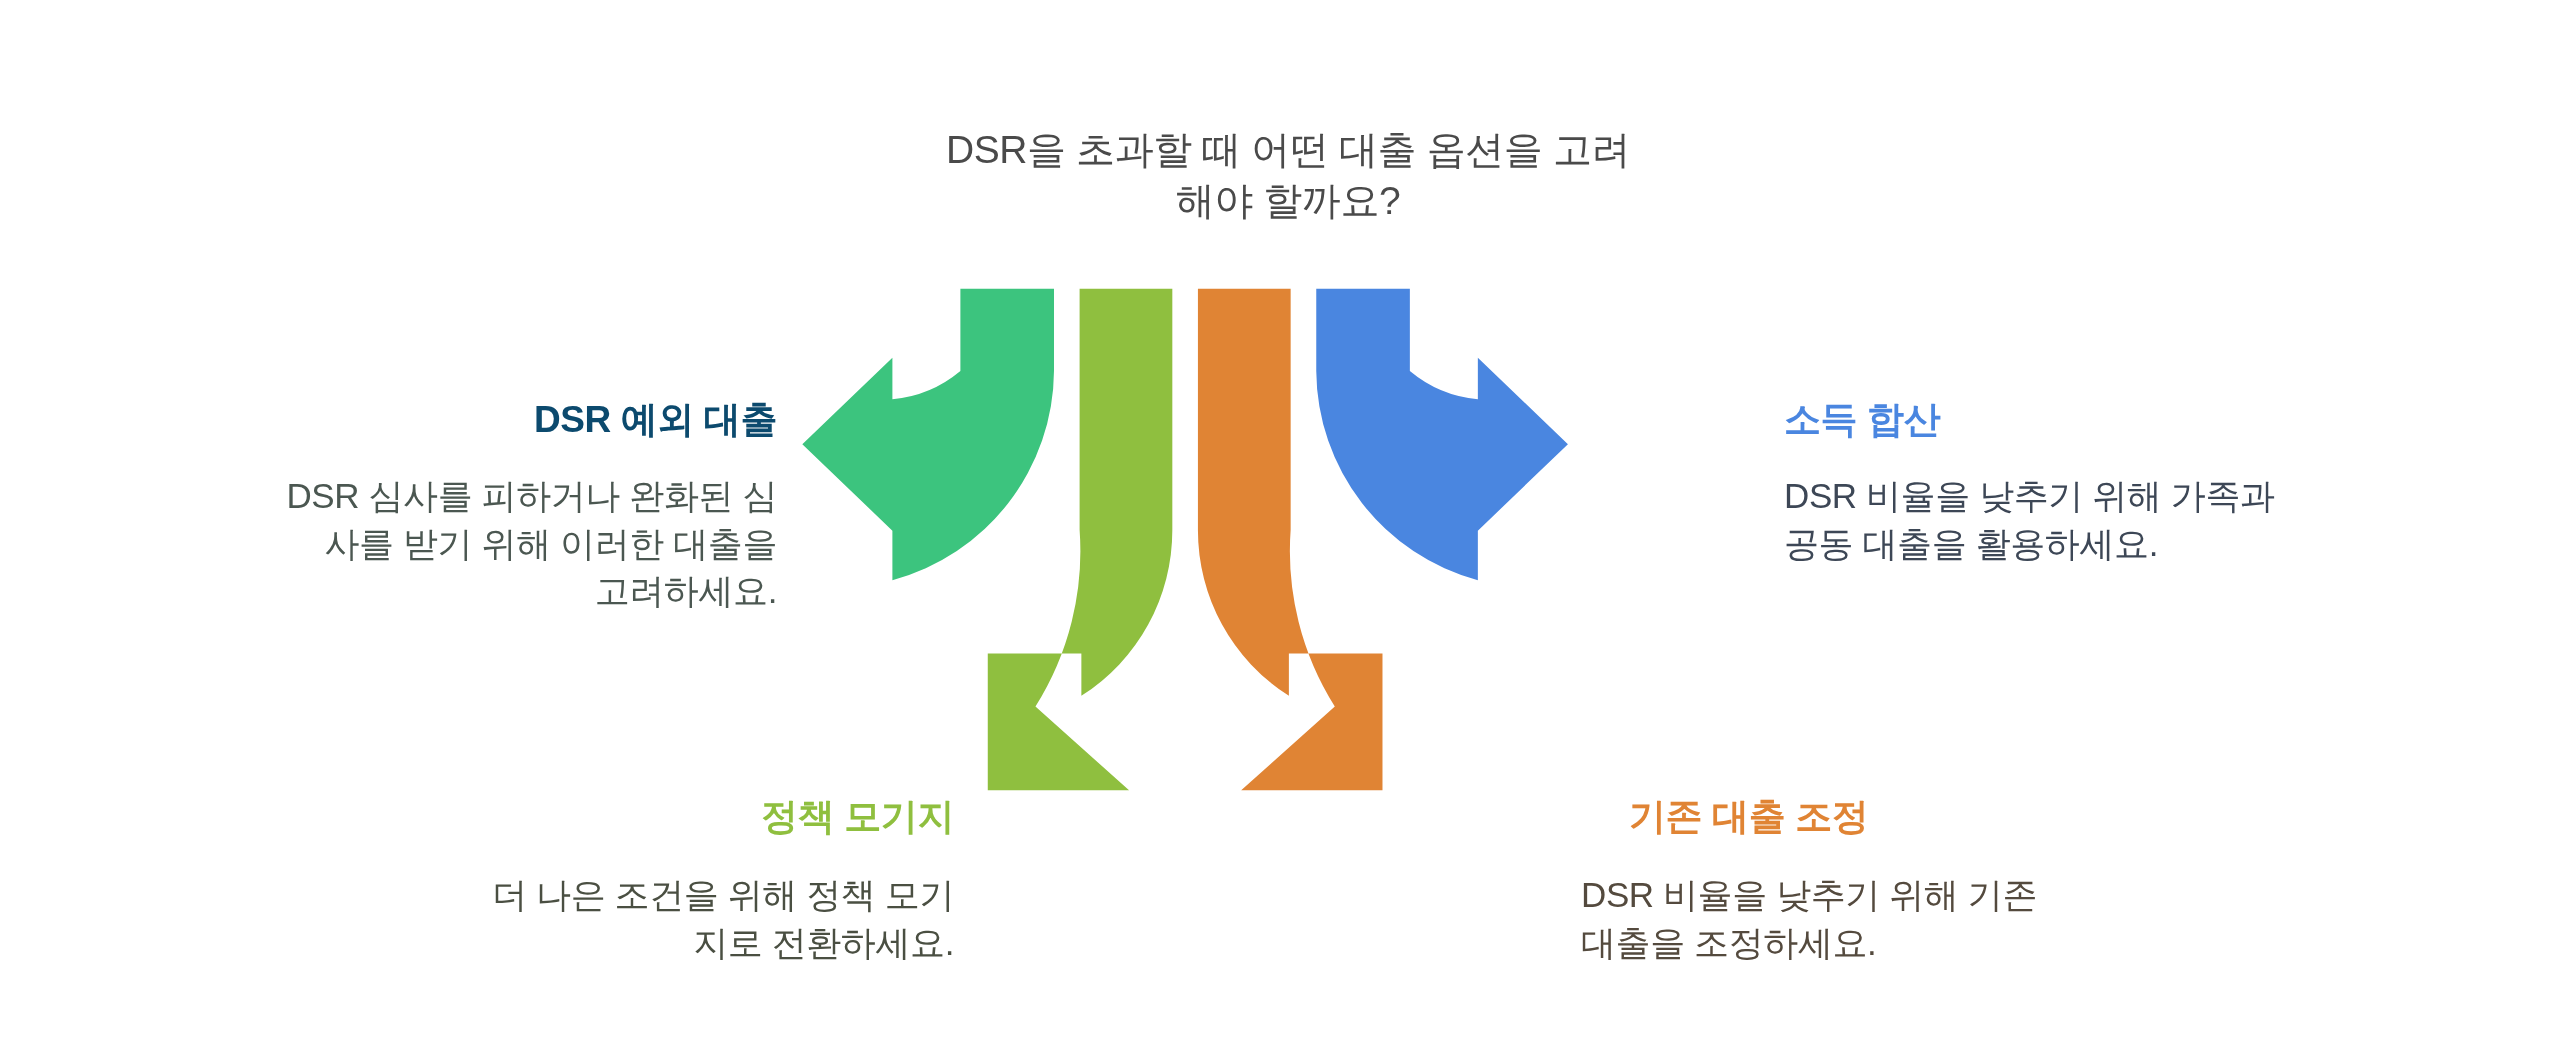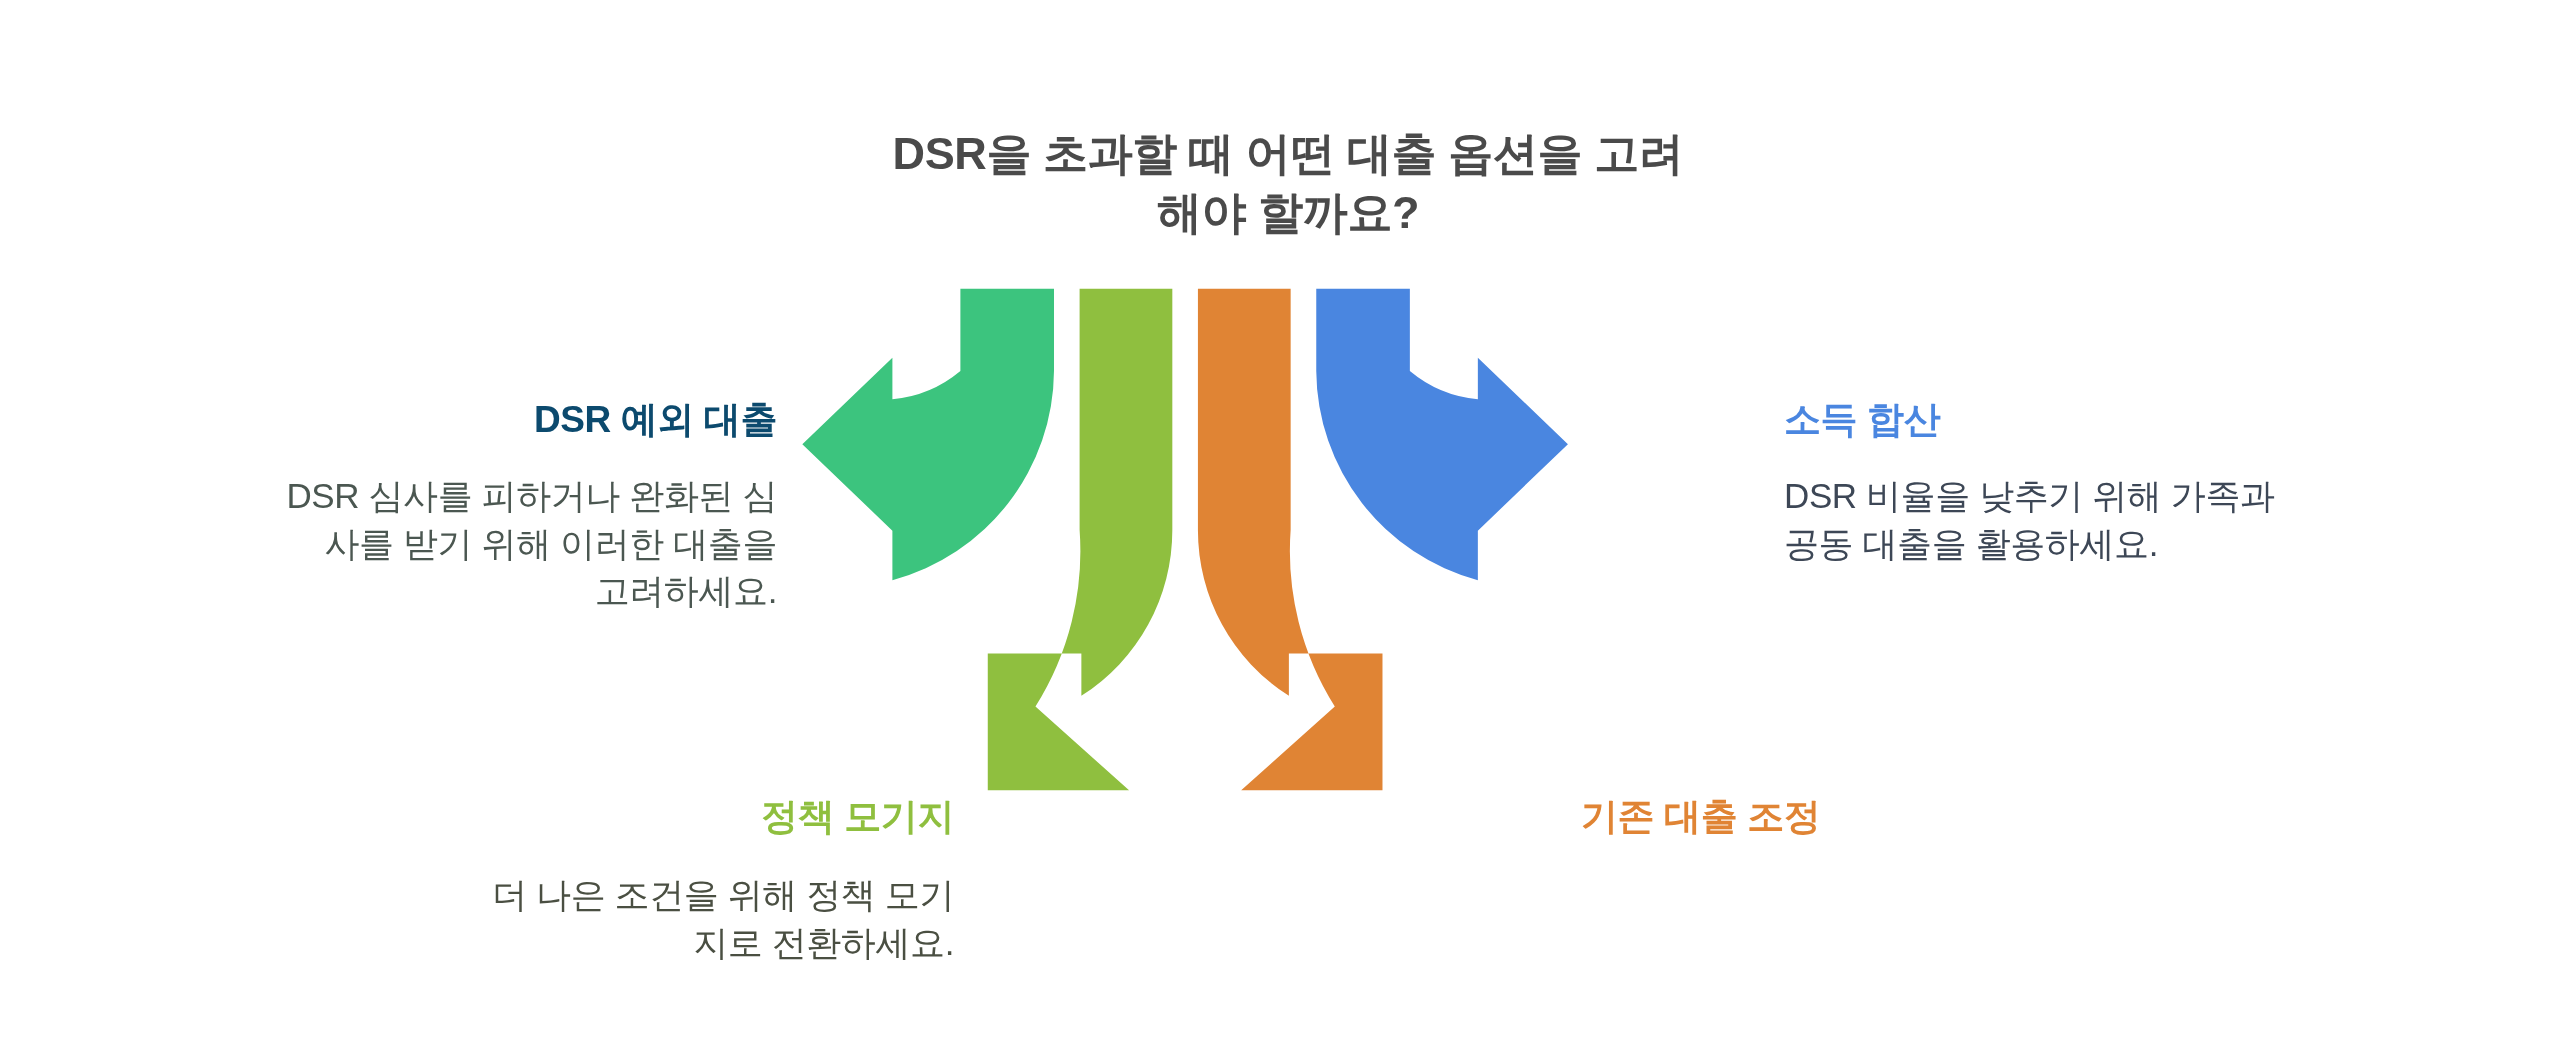--- a/index.html
+++ b/index.html
@@ -22,22 +22,22 @@
   }
 
   
   .title {
     position: absolute;
     left: 50%;
     top: 124px;
     transform: translateX(-50%);
     width: 1060px;
     text-align: center;
-    font-size: 45px;
-    font-weight: bold;
+    font-size: 39px;
+    font-weight: normal;
     line-height: 1.32;
     color: #4a4a4a;
     letter-spacing: -0.4px;
     white-space: pre-line;
   }
 
   
   .arrow-stage {
     position: absolute;
     left: 0;
@@ -97,21 +97,21 @@
   .node-bottom-left .node-heading { margin-bottom: 32px; }
   .node-bottom-left .node-body { color: #4a4f42; }
 
   
   .node-bottom-right {
     left: 1581px;
     top: 795px;
     width: 760px;
     text-align: left;
   }
-  .node-bottom-right .node-heading { margin-bottom: 32px; }
+  .node-bottom-right .node-heading { margin-bottom: 32px; margin-left: 48px; }
   .node-bottom-right .node-body { color: #544a3e; }
 </style>
 </head>
 <body>
 
 <div id="infographic">
 
   <div class="title">DSR을 초과할 때 어떤 대출 옵션을 고려
 해야 할까요?</div>
 
@@ -186,16 +186,18 @@
   </div>
 
   <div class="node node-right">
     <h2 class="node-heading" style="color:#4a86e0">소득 합산</h2>
     <p class="node-body">DSR 비율을 낮추기 위해 가족과
 공동 대출을 활용하세요.</p>
   </div>
 
   <div class="node node-bottom-right">
     <h2 class="node-heading" style="color:#e08434">기존 대출 조정</h2>
+    <p class="node-body">DSR 비율을 낮추기 위해 기존
+대출을 조정하세요.</p>
   </div>
 
 </div>
 
 
 </body></html>

